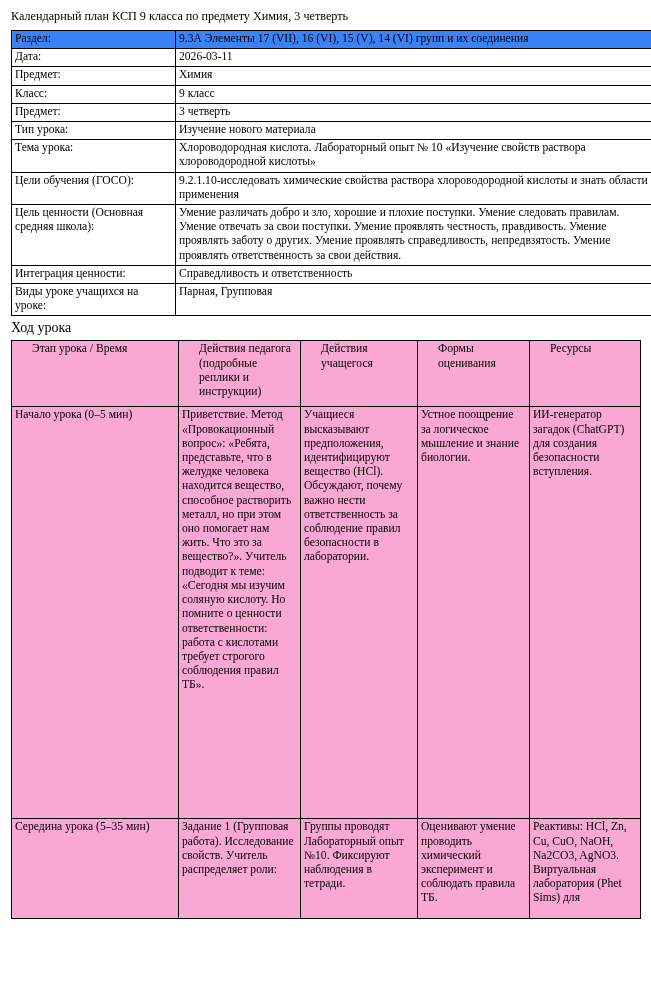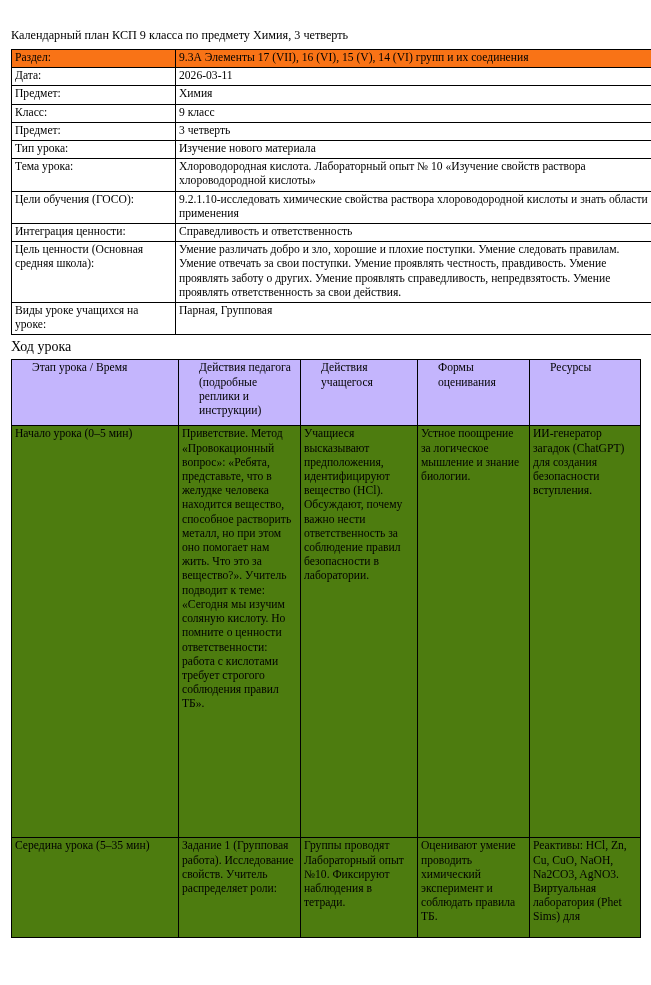--- a/index.html
+++ b/index.html
@@ -22,21 +22,20 @@
     height: 985px;
     box-sizing: border-box;
     padding: 0 11px;
   }
   .doc-title {
     font-size: 12.2px;
     line-height: 15px;
     padding-top: 9px;
     padding-bottom: 6px;
     white-space: nowrap;
-    margin-top: 19px;
   }
   .section-label {
     font-size: 14px;
     line-height: 15px;
     padding-top: 4px;
     padding-bottom: 5px;
   }
   table {
     border-collapse: collapse;
     width: 629px;
@@ -50,38 +49,38 @@
     padding: 1px 3px 2px 3px;
     word-wrap: break-word;
     overflow-wrap: break-word;
     hyphens: none;
   }
   
   .info-table td.k {
     width: 157px;
   }
   .info-table tr.shaded td {
-    background: #f97316;
+    background: #3b82f6;
   }
   .info-table td.v {
     width: 470px;
   }
   
   .plan-table col.c0 { width: 167px; }
   .plan-table col.c1 { width: 122px; }
   .plan-table col.c2 { width: 117px; }
   .plan-table col.c3 { width: 112px; }
   .plan-table col.c4 { width: 111px; }
   .plan-table thead td {
-    background: #c4b5fd;
+    background: #f9a8d4;
     height: 62px;
     padding-left: 20px;
   }
   .plan-table tbody td {
-    background: #4d7c0f;
+    background: #f9a8d4;
     margin-top: 16px;
   }
   .tall-row td { height: 408px; }
   .mid-row td { height: 96px; }
   .nowrap-cell { white-space: nowrap; }
 </style>
 </head>
 <body>
 
 <div class="page">
@@ -116,26 +115,26 @@
       </tr>
       <tr>
         <td class="k">Тема урока:</td>
         <td class="v">Хлороводородная кислота. Лабораторный опыт № 10 «Изучение свойств раствора хлороводородной кислоты»</td>
       </tr>
       <tr>
         <td class="k">Цели обучения (ГОСО):</td>
         <td class="v">9.2.1.10-исследовать химические свойства раствора хлороводородной кислоты и знать области применения</td>
       </tr>
       <tr>
+        <td class="k">Цель ценности (Основная средняя школа):</td>
+        <td class="v">Умение различать добро и зло, хорошие и плохие поступки. Умение следовать правилам. Умение отвечать за свои поступки. Умение проявлять честность, правдивость. Умение проявлять заботу о других. Умение проявлять справедливость, непредвзятость. Умение проявлять ответственность за свои действия.</td>
+      </tr>
+      <tr>
         <td class="k">Интеграция ценности:</td>
         <td class="v">Справедливость и ответственность</td>
-      </tr>
-      <tr>
-        <td class="k">Цель ценности (Основная средняя школа):</td>
-        <td class="v">Умение различать добро и зло, хорошие и плохие поступки. Умение следовать правилам. Умение отвечать за свои поступки. Умение проявлять честность, правдивость. Умение проявлять заботу о других. Умение проявлять справедливость, непредвзятость. Умение проявлять ответственность за свои действия.</td>
       </tr>
       <tr>
         <td class="k">Виды уроке учащихся на уроке:</td>
         <td class="v">Парная, Групповая</td>
       </tr>
     </tbody>
   </table>
 
   <div class="section-label">Ход урока</div>
 

